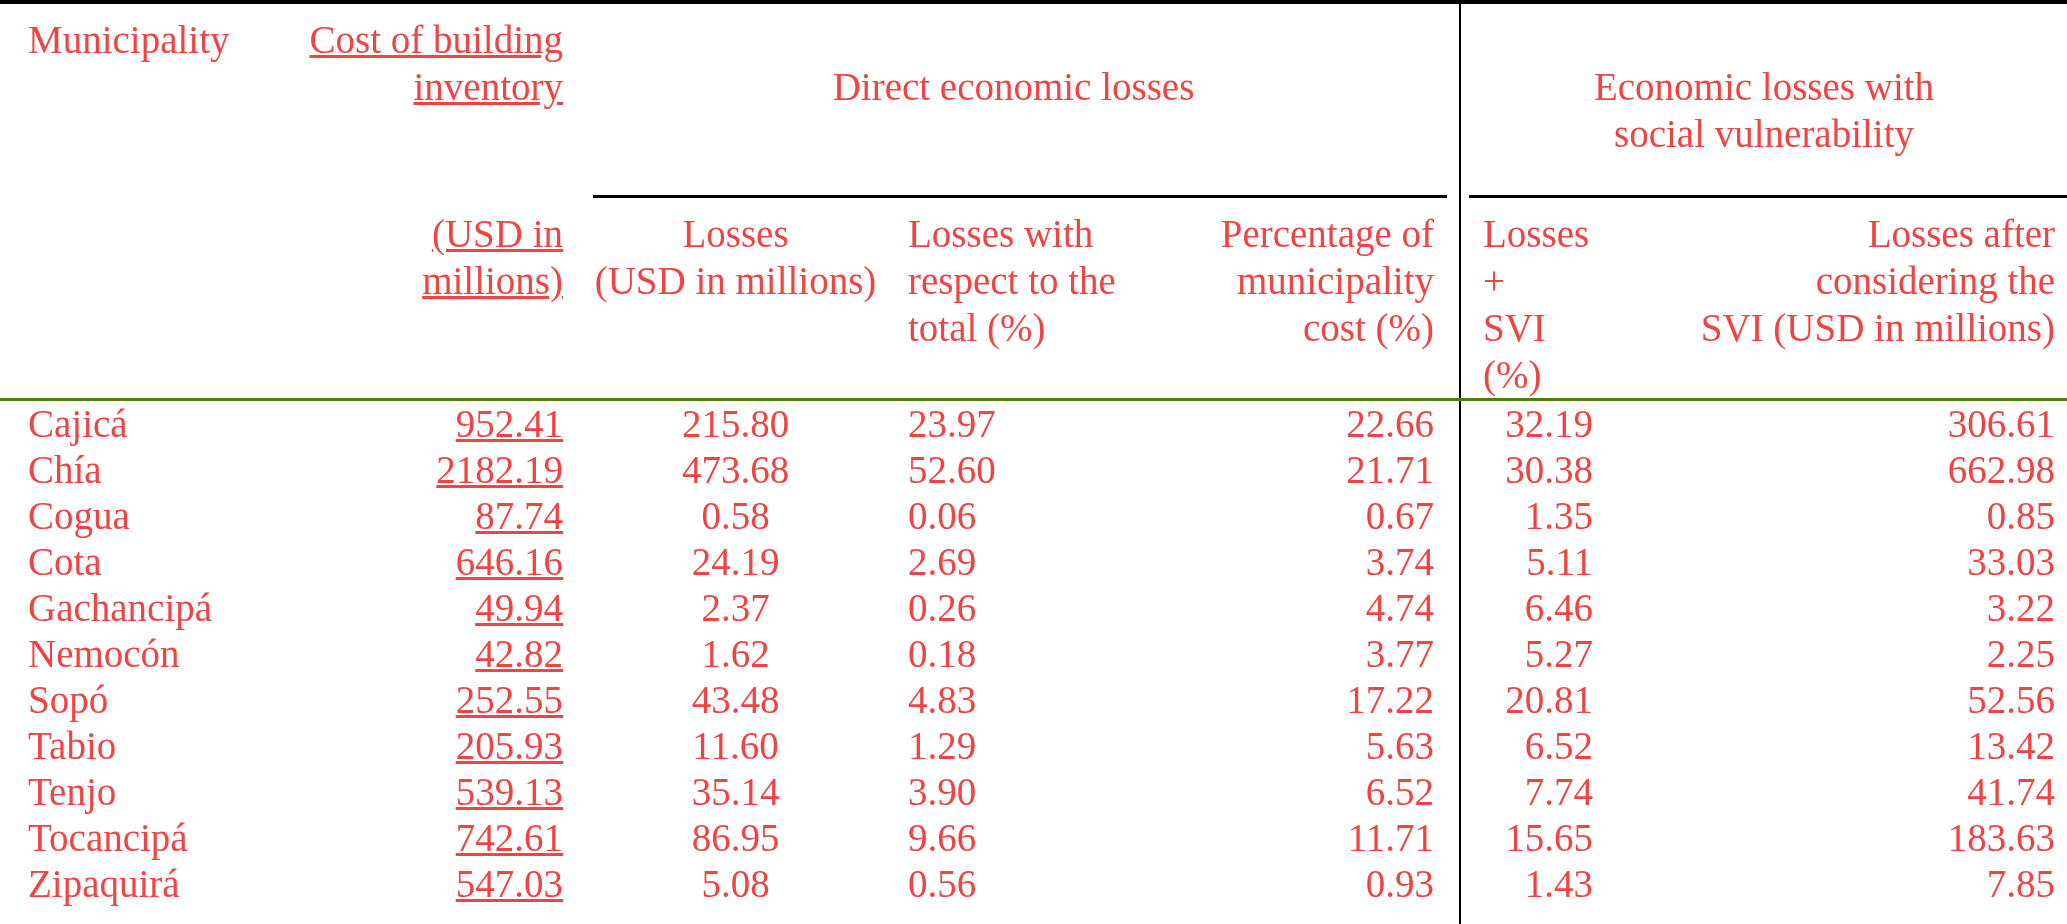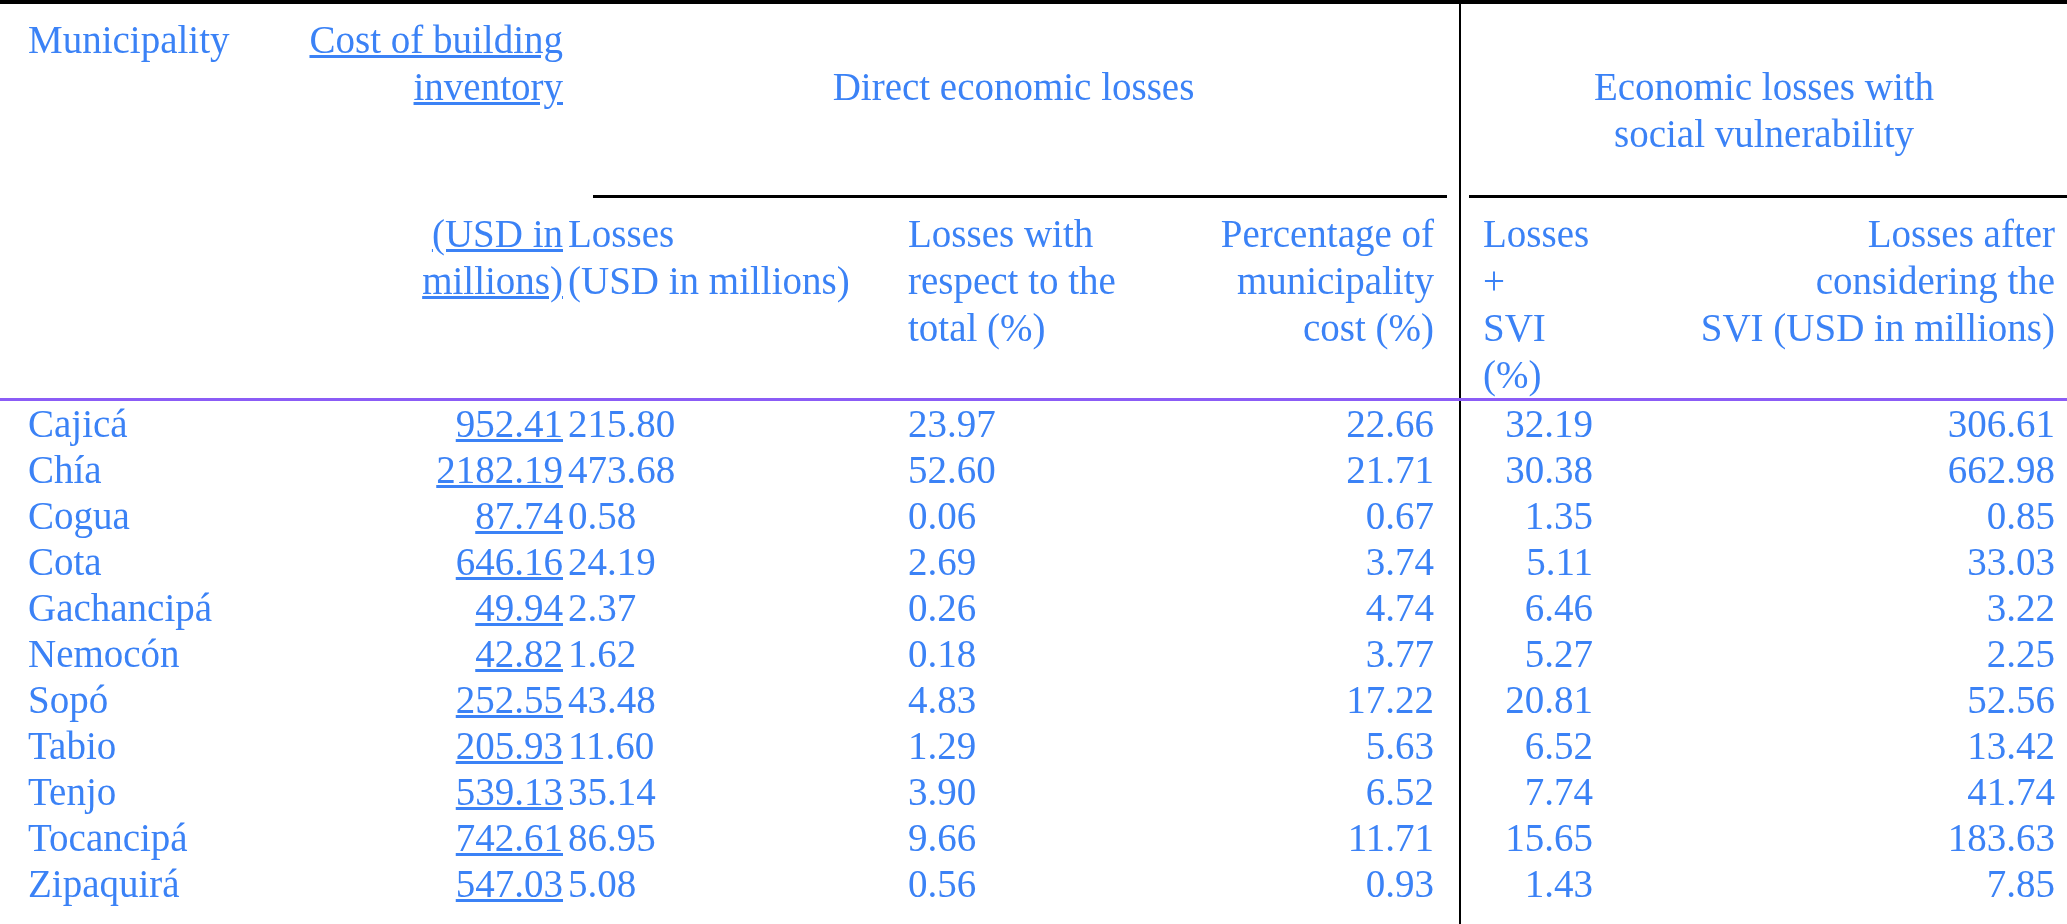--- a/index.html
+++ b/index.html
@@ -3,49 +3,49 @@
 <meta charset="utf-8">
 <style>
   html, body { margin: 0; padding: 0; background: #ffffff; }
   .page {
     position: relative;
     width: 2067px;
     height: 924px;
     background: #ffffff;
     font-family: "Liberation Serif", "DejaVu Serif", serif;
     font-size: 39px;
-    color: #3b82f6;
+    color: #ef4444;
     overflow: hidden;
   }
   table.losses {
     border-collapse: collapse;
     table-layout: fixed;
     width: 2067px;
     border-top: 4px solid #000;
     border-bottom: 4px solid #000;
   }
   th, td {
     font-weight: normal;
     white-space: pre-line;
     padding: 0;
     line-height: 47px;
     vertical-align: top;
   }
   
   .c1 { text-align: left;  padding-left: 28px; }
   .c2 { text-align: right; padding-right: 5px; text-decoration: underline; }
-  .c3 { text-align: left; padding-right: 5px; }
+  .c3 { text-align: center; padding-right: 5px; }
   .c4 { text-align: left; padding-right: 5px; }
   .c5 { text-align: right; padding-right: 25px; margin-top: 29px; }
   .c6 { text-align: right; padding-right: 22px; }
   .c7 { text-align: right; padding-right: 12px; }
   .h2row .c6 { text-align: left; padding-left: 22px; }
   
   .h1row th { height: 124px; padding-top: 12px; }
-  .h2row th { height: 166px; padding-top: 6px; border-bottom: 3px solid #8b5cf6; }
+  .h2row th { height: 166px; padding-top: 6px; border-bottom: 3px solid #4d7c0f; }
   th.group { text-align: center; position: relative; }
   th.group .cmidrule {
     position: absolute; height: 3px; background: #000; bottom: 6px;
   }
   th.g-direct .cmidrule { left: 25px; right: 12px; }
   th.g-svi   .cmidrule { left: 8px;  right: 0; }
   
   .vdiv { border-left: 2px solid #000; }
   
   tbody td { height: 46px; line-height: 46px; vertical-align: middle; }

